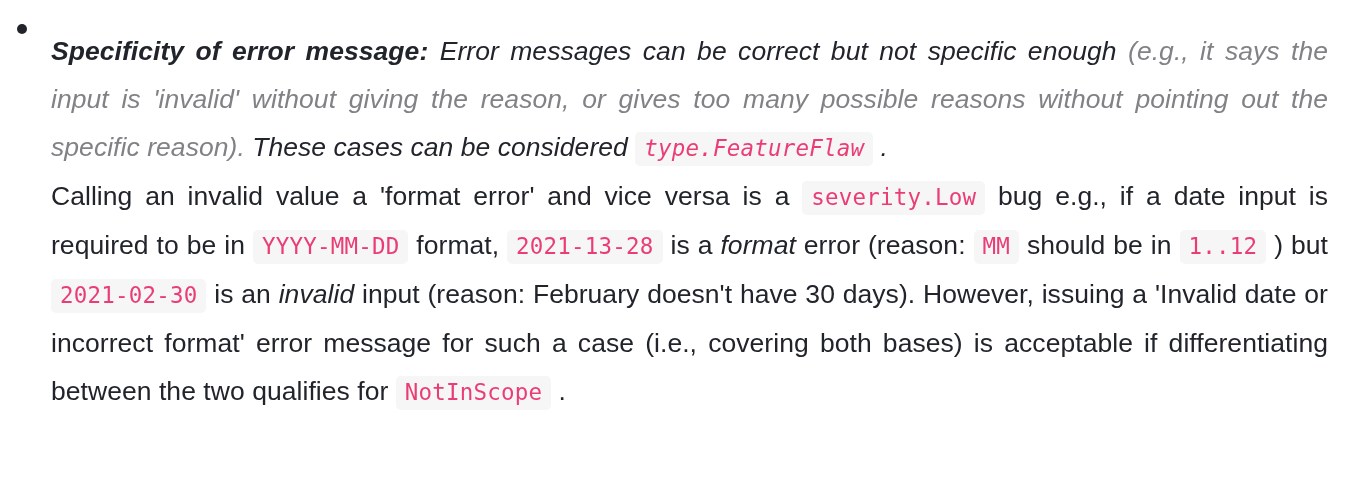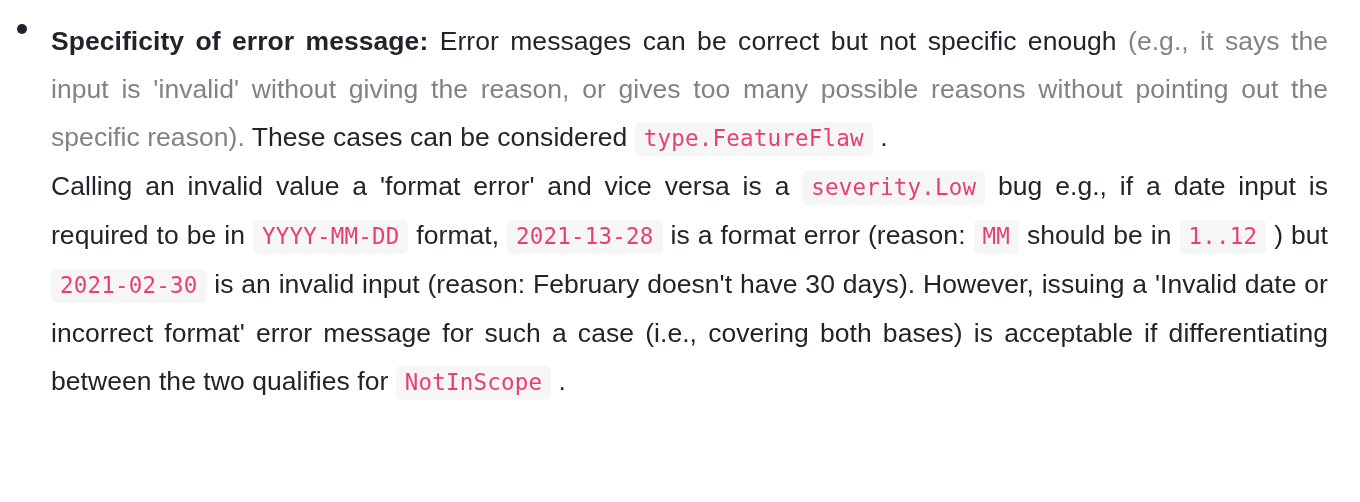--- a/index.html
+++ b/index.html
@@ -48,34 +48,36 @@
   .para {
     margin: 0;
     text-align: justify;
     text-justify: inter-word;
     font-size: 26.5px;
     line-height: 48px;
     color: #21252b;
     letter-spacing: 0.05px;
   }
   .para.p1 {
-    padding-top: 17px;
+    padding-top: 27px;
+    font-style: italic;
   }
   .para.p2 {
     padding-top: 0px;
   }
 
   .bold {
     font-weight: bold;
     color: #21252b;
   }
   .muted {
     color: #808285;
   }
   .ital {
+    font-style: italic;
   }
 
   code.code {
     font-family: "DejaVu Sans Mono", "Liberation Mono", monospace;
     font-size: 22.5px;
     color: #ea3d74;
     background: #f6f6f7;
     border-radius: 5px;
     padding: 3px 9px 5px 9px;
     white-space: nowrap;

